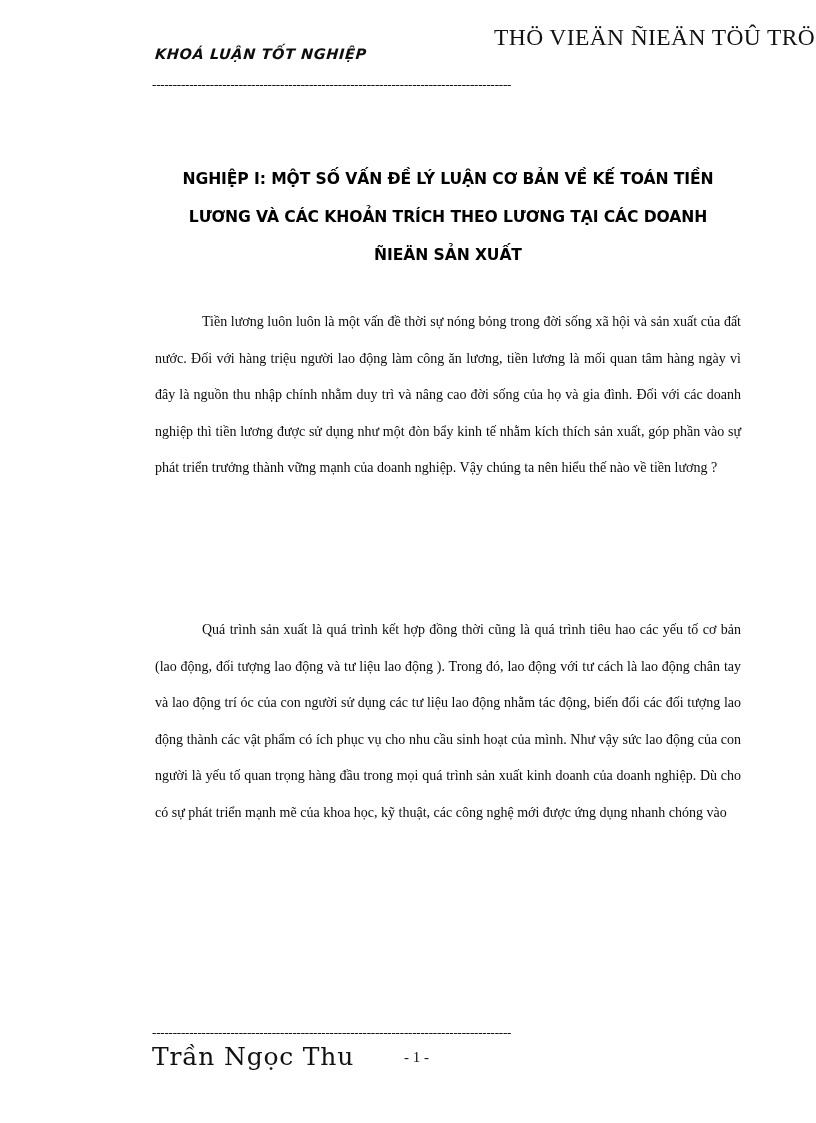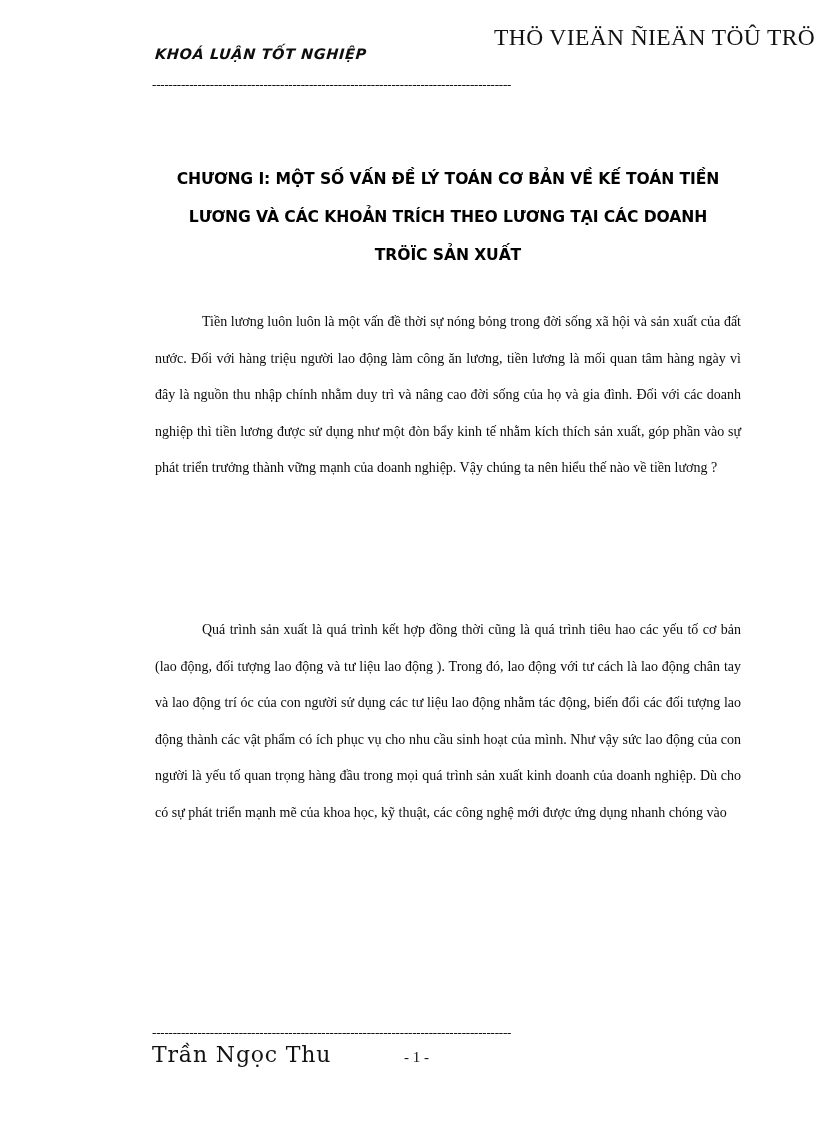--- a/index.html
+++ b/index.html
@@ -140,21 +140,21 @@
     top: 1028px;
     width: 816px;
     height: 95px;
   }
   .author {
     position: absolute;
     left: 152px;
     top: 16px;
     white-space: nowrap;
     font-family: "DejaVu Serif", "Liberation Serif", serif;
-    font-size: 22px;
+    font-size: 25px;
     letter-spacing: 0.8px;
     color: #111;
     line-height: 1;
   }
   .page-number {
     position: absolute;
     left: 404px;
     top: 22px;
     white-space: nowrap;
     font-family: "Liberation Serif", "DejaVu Serif", serif;
@@ -170,23 +170,23 @@
 
   <div class="header-zone">
     <div class="watermark">THÖ VIEÄN ÑIEÄN TÖÛ TRÖÏC TUYEÁN</div>
     <div class="running-head">KHOÁ LUẬN TỐT NGHIỆP</div>
     <div class="rule rule-top">---------------------------------------------------------------------------------------</div>
   </div>
 
   <div class="content">
 
     <div class="doc-title">
-      <span class="tline tline-1">CHƯƠNG I: MỘT SỐ VẤN ĐỀ LÝ TOÁN CƠ BẢN VỀ KẾ TOÁN TIỀN</span>
+      <span class="tline tline-1">NGHIỆP I: MỘT SỐ VẤN ĐỀ LÝ LUẬN CƠ BẢN VỀ KẾ TOÁN TIỀN</span>
       <span class="tline tline-2">LƯƠNG VÀ CÁC KHOẢN TRÍCH THEO LƯƠNG  TẠI CÁC DOANH</span>
-      <span class="tline tline-3">TRÖÏC SẢN XUẤT</span>
+      <span class="tline tline-3">ÑIEÄN SẢN XUẤT</span>
     </div>
 
     <div class="spacer-md"></div>
 
     <p class="body-par">Tiền lương luôn luôn là một vấn đề thời sự nóng bỏng trong đời sống xã hội và sản xuất của đất nước. Đối với hàng triệu người lao động làm công ăn lương, tiền lương là mối quan tâm hàng ngày vì đây là nguồn thu nhập chính nhằm duy trì và nâng cao đời sống của họ và gia đình. Đối với các doanh nghiệp thì tiền lương được sử dụng như một đòn bẩy kinh tế nhằm kích thích sản xuất, góp phần vào sự phát triển trưởng thành vững mạnh của doanh nghiệp. Vậy chúng ta nên hiểu thế nào về tiền lương ?</p>
 
     <div class="spacer-sm"></div>
 
 
     <div class="spacer-sm"></div>

